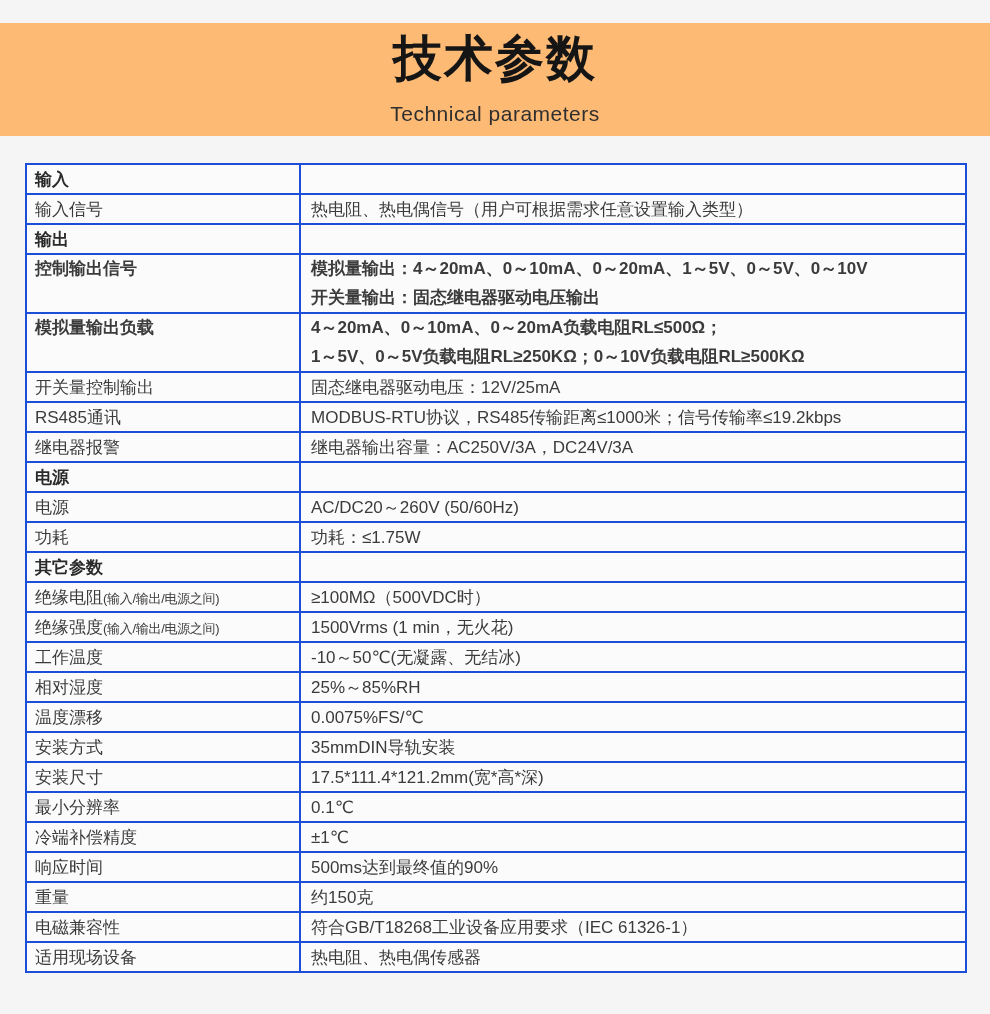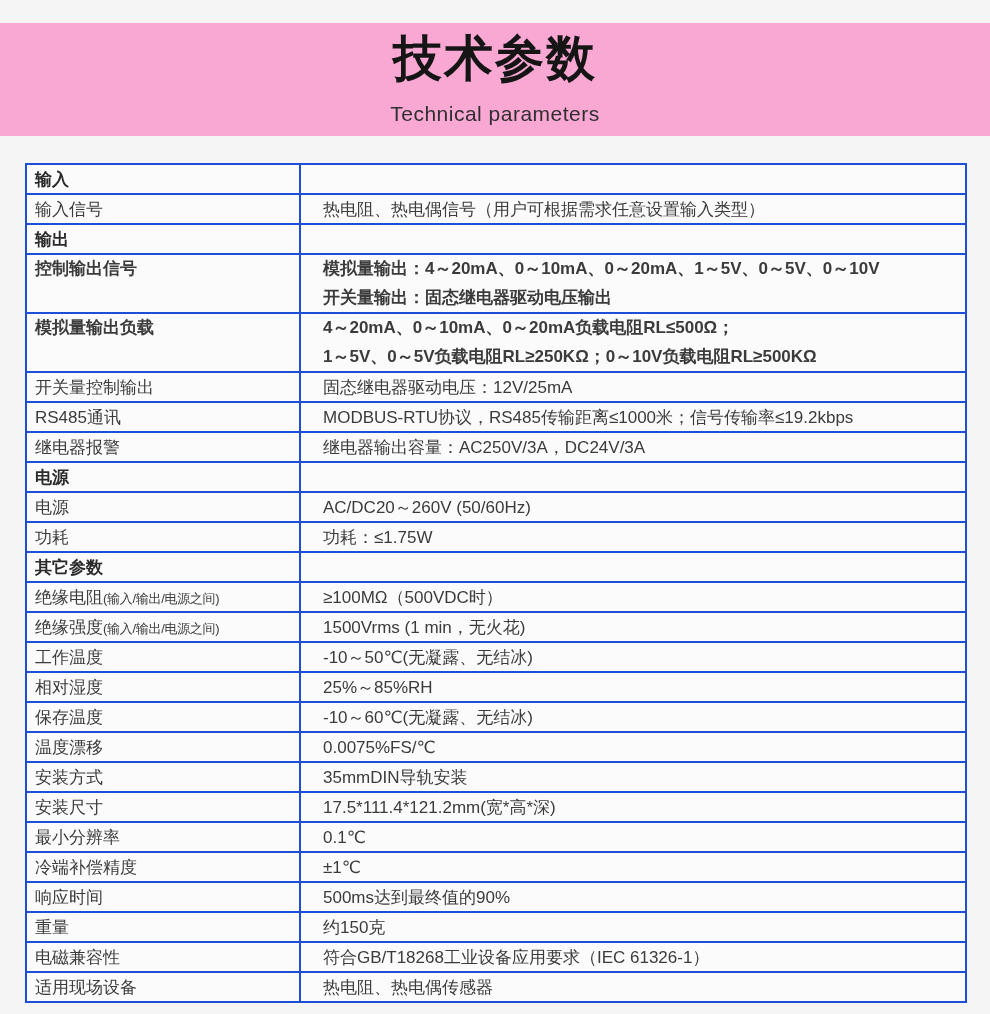--- a/index.html
+++ b/index.html
@@ -5,21 +5,21 @@
   html,body{margin:0;padding:0;}
   body{
     width:990px;height:1014px;
     background:#f6f5f5;
     font-family:"Liberation Sans","DejaVu Sans",sans-serif;
     overflow:hidden;
   }
   .header-band{
     margin-top:23px;
     height:113px;
-    background:#f9a8d4;
+    background:#fdba74;
     display:flex;flex-direction:column;
     align-items:center;justify-content:center;
   }
   .page-title{
     font-size:49px;
     font-weight:700;
     color:#151515;
     letter-spacing:2px;
     line-height:1.05;
   }
@@ -42,21 +42,21 @@
     font-size:17px;
     color:#3b3b3b;
     padding:0;
     overflow:hidden;
     white-space:nowrap;
   }
   tr.single td{height:28px;vertical-align:middle;}
   tr.dbl td{height:57px;vertical-align:top;font-weight:bold;}
   tr.dbl td .vline{line-height:28.5px;}
   td.lab{padding-left:8px;}
-  td.val{padding-left:22px;}
+  td.val{padding-left:10px;}
   .sec-label{font-weight:700;color:#2a2a2a;}
   .lab-note{font-size:13px;letter-spacing:-0.3px;}
 </style>
 </head>
 <body>
 
 <div class="header-band">
   <div class="page-title">技术参数</div>
   <div class="page-subtitle">Technical parameters</div>
 </div>
@@ -151,24 +151,20 @@
   <tr class="single">
     <td class="lab"><span>工作温度</span></td>
     <td class="val"><span>-10～50℃(无凝露、无结冰)</span></td>
   </tr>
 
   <tr class="single">
     <td class="lab"><span>相对湿度</span></td>
     <td class="val"><span>25%～85%RH</span></td>
   </tr>
 
-  <tr class="single">
-    <td class="lab"><span>保存温度</span></td>
-    <td class="val"><span>-10～60℃(无凝露、无结冰)</span></td>
-  </tr>
 
   <tr class="single">
     <td class="lab"><span>温度漂移</span></td>
     <td class="val"><span>0.0075%FS/℃</span></td>
   </tr>
 
   <tr class="single">
     <td class="lab"><span>安装方式</span></td>
     <td class="val"><span>35mmDIN导轨安装</span></td>
   </tr>

